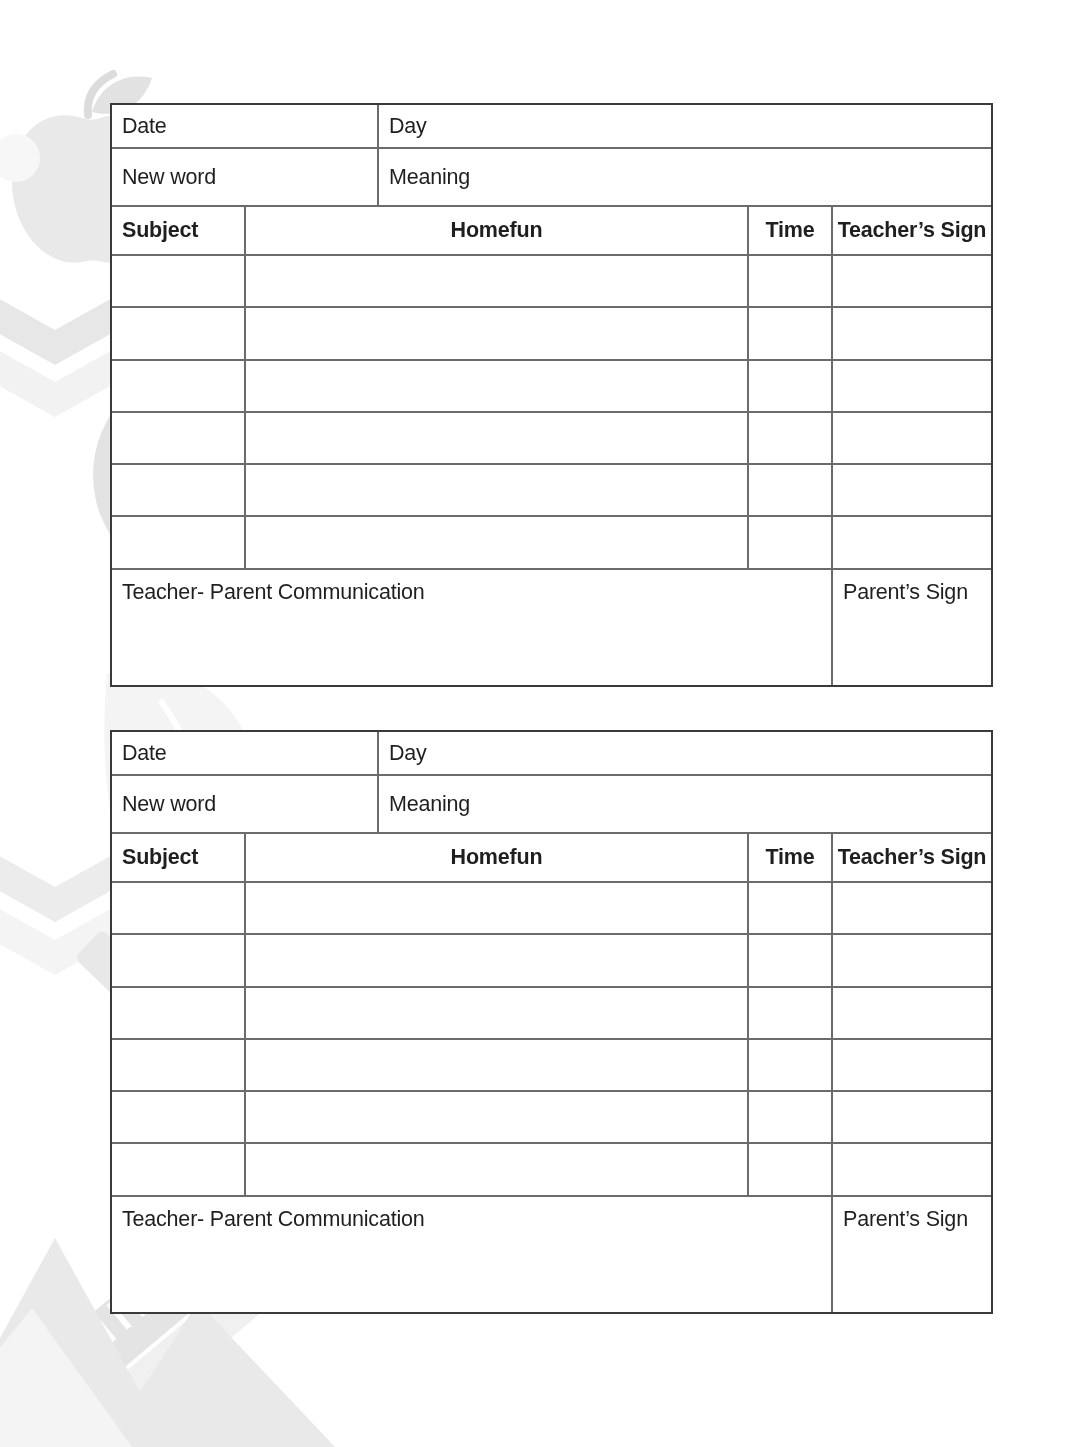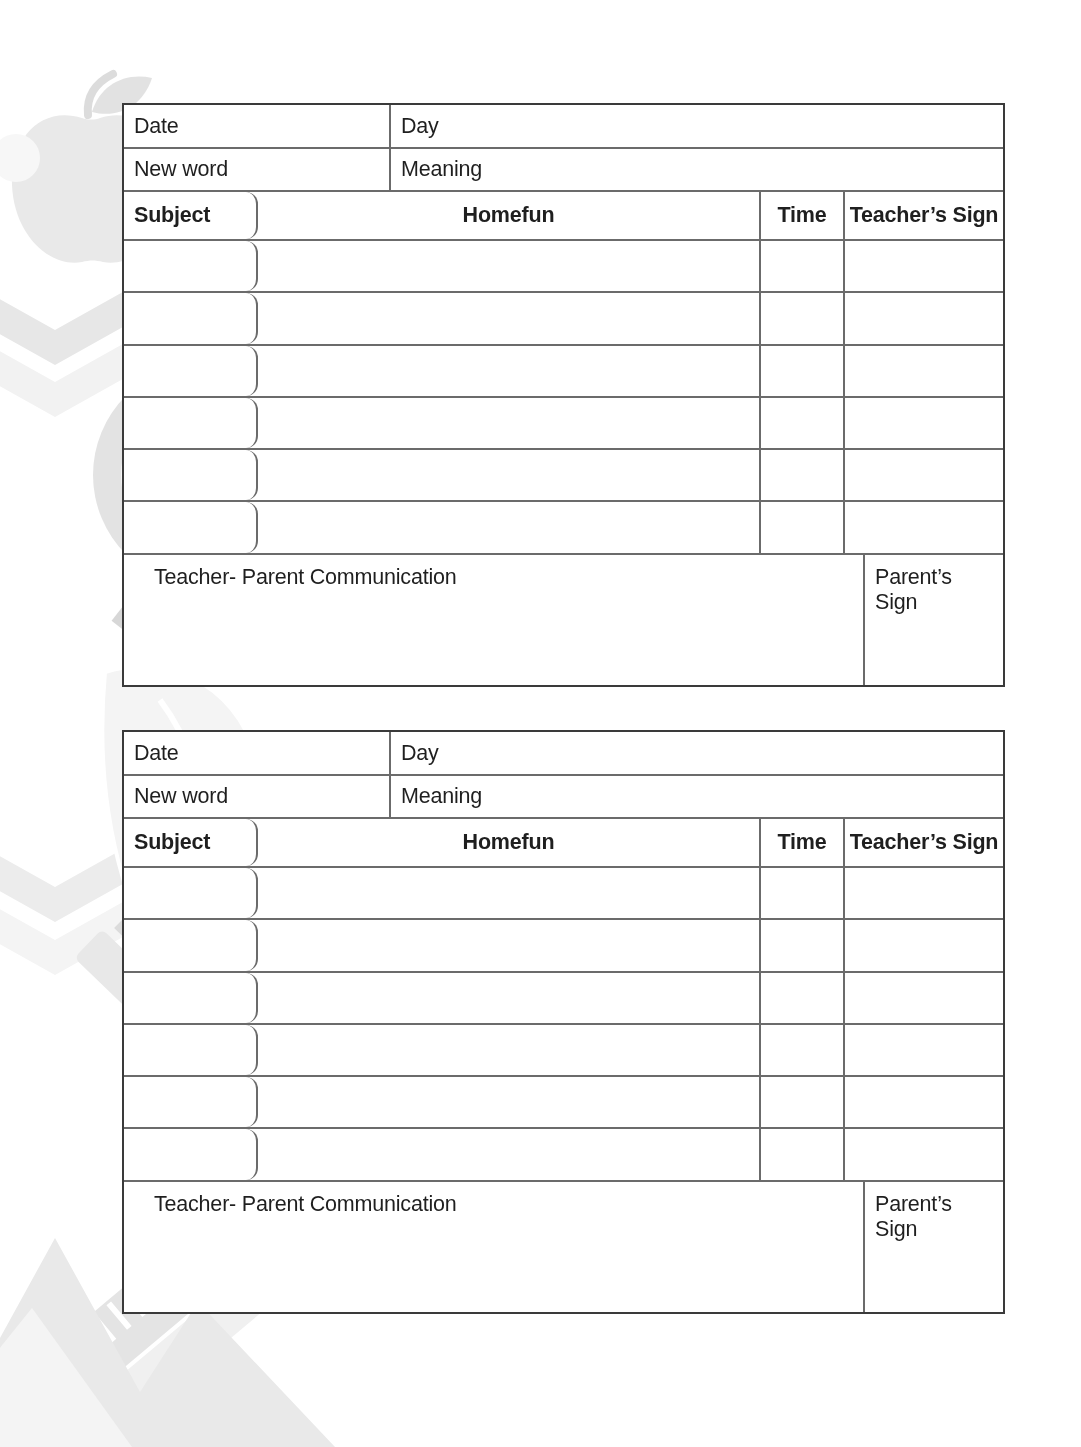--- a/index.html
+++ b/index.html
@@ -5,42 +5,42 @@
   html,body { margin:0; padding:0; background:#ffffff; }
   .page {
     position:relative; width:1081px; height:1447px; background:#ffffff;
     overflow:hidden; font-family:"Liberation Sans","DejaVu Sans",sans-serif;
   }
   .watermark { position:absolute; left:0; top:0; pointer-events:none; }
 
   .diary {
     position:absolute; left:110px; width:883px; height:584px;
     background:#ffffff; border:2.5px solid #3a3a3a;
-    display:flex; flex-direction:column; box-sizing:border-box;margin-left:12px;
+    display:flex; flex-direction:column; box-sizing:border-box;
   }
   .t1 { top:103px; }
   .t2 { top:730px; }
 
   .row { display:flex; border-bottom:2px solid #6b6b6b; box-sizing:border-box; }
   .row:last-child { border-bottom:none; }
   .rA { height:44px; }   
-  .rB { height:43px; }   
+  .rB { height:58px; }   
   .rH { height:49px; }   
   .rE { height:52.3px; } 
-  .rC { flex:1;padding-left:20px; }        
+  .rC { flex:1; }        
 
   .c {
     box-sizing:border-box; border-right:2px solid #6b6b6b;
     display:flex; align-items:center; padding:2px 10px;
     font-size:21.5px; letter-spacing:-0.2px; color:#1f1f1f; overflow:hidden;
   }
   .c:last-child { border-right:none; }
 
   .wAB { width:267px; flex:0 0 267px; }  
-  .wA  { width:134px; flex:0 0 134px;border-radius:12px; }  
+  .wA  { width:134px; flex:0 0 134px; }  
   .wBC { width:503px; flex:0 0 503px; }  
   .wD  { width:84px;  flex:0 0 84px;  }  
   .wCM { width:721px; flex:0 0 721px; }  
   .grow { flex:1; }
 
   .b   { font-weight:bold; }
   .ctr { justify-content:center; text-align:center; padding:17px 3px; white-space:nowrap; }
   .top { align-items:flex-start; padding-top:10px; }
 </style>
 </head>

